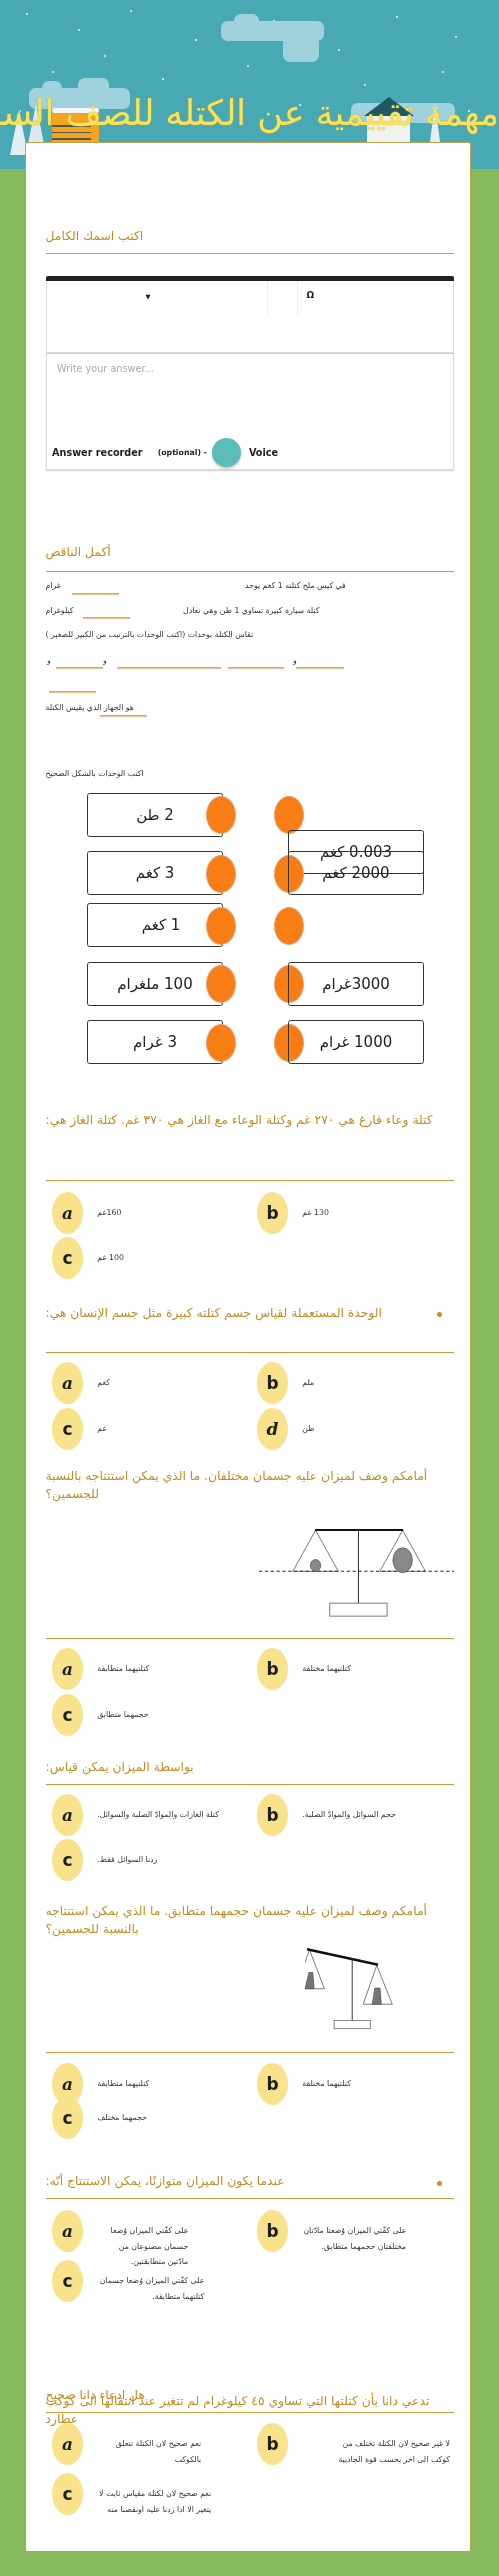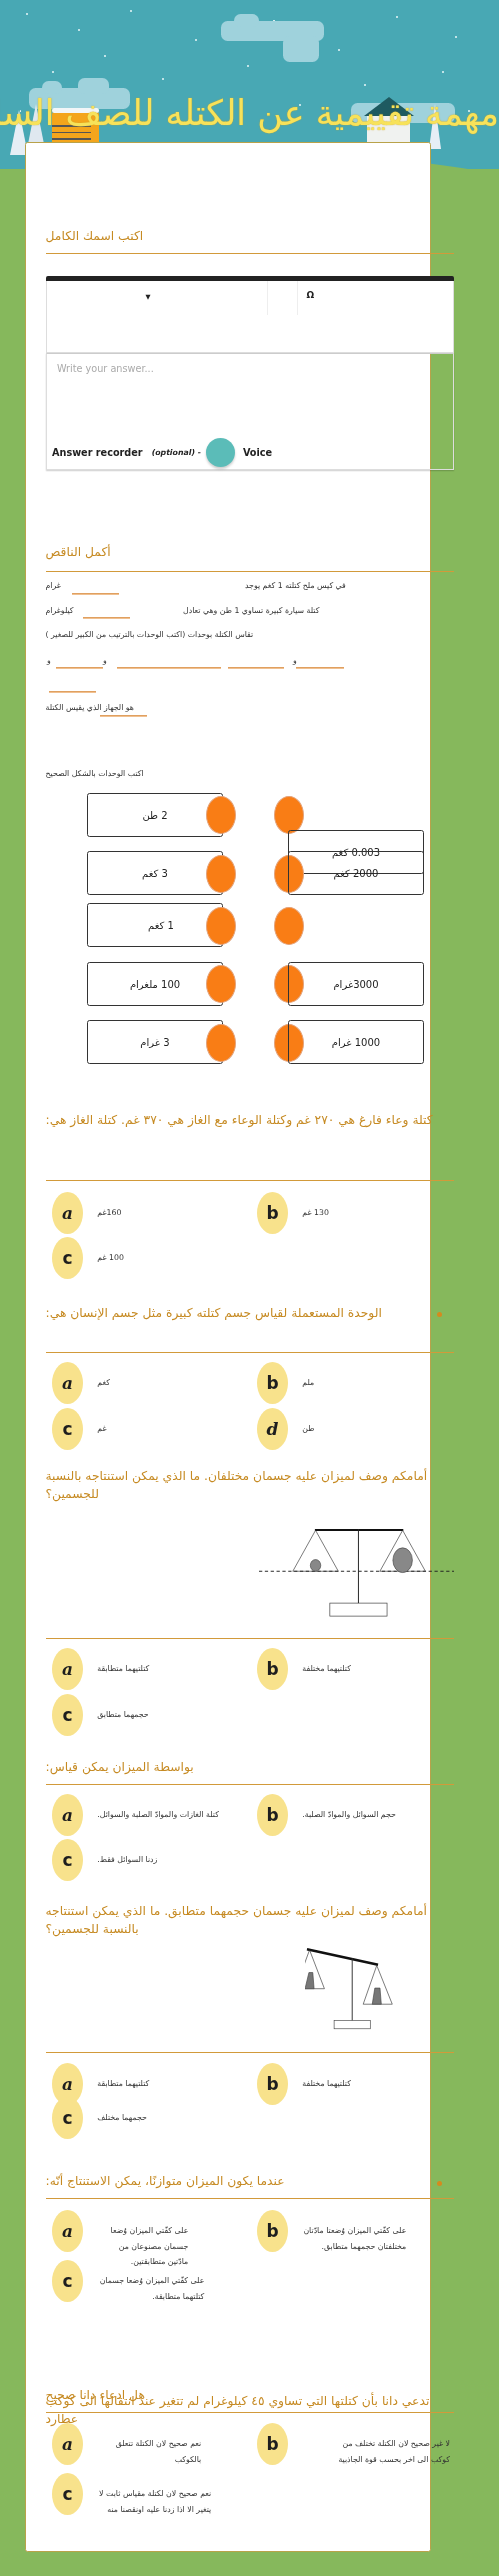--- a/index.html
+++ b/index.html
@@ -8,36 +8,36 @@
   .snow{position:absolute;width:1.9px;height:1.9px;border-radius:50%;background:#e8f6f8;}
   .cloud{position:absolute;background:#9fd2dc;border-radius:6.5px;}
   .hill{position:absolute;left:-26px;top:155px;width:559px;height:78px;background:#86b85c;border-radius:50% 50% 0 0;}
   .title{position:absolute;left:0;top:91px;width:499px;text-align:center;direction:rtl;color:#f7e25a;font-size:35px;line-height:45px;font-family:"DejaVu Sans",sans-serif;text-shadow:0 0 1.3px #c9a21e;white-space:nowrap;}
   .tree{position:absolute;width:0;height:0;border-left:9px solid transparent;border-right:9px solid transparent;border-bottom:45px solid #e6eef5;}
   .bus{position:absolute;left:52px;top:112px;width:47px;height:32.5px;background:#f4a51c;border-radius:2.6px;}
   .bus::before{content:"";position:absolute;left:0;top:-3.9px;width:47px;height:5.2px;background:#f2f6f8;border-radius:2.6px;}
   .bus .stripe{position:absolute;left:0;width:39px;height:1.9px;background:#555;}
   .house{position:absolute;left:367px;top:116px;width:43px;height:27px;background:#f0f2f0;}
   .roof{position:absolute;left:364px;top:97px;width:0;height:0;border-left:25px solid transparent;border-right:25px solid transparent;border-bottom:19.5px solid #1e5a60;}
-  .card{position:absolute;left:25px;top:142px;width:406px;height:2410px;background:#fff;border:0.6px solid #b9a24a;border-radius:2.6px;box-sizing:border-box;}
+  .card{position:absolute;left:25px;top:142px;width:446px;height:2410px;background:#fff;border:0.6px solid #b9a24a;border-radius:2.6px;box-sizing:border-box;}
   .qtitle{position:absolute;left:19.5px;width:408px;direction:rtl;text-align:left;color:#c68a22;font-family:"DejaVu Sans",sans-serif;font-size:12.3px;line-height:18px;unicode-bidi:plaintext;}
   .rule{position:absolute;left:19.5px;width:408px;height:0.6px;background:#d29a3a;}
   .editor{position:absolute;left:19.5px;width:408px;top:133px;box-sizing:border-box;}
   .toolbar-top{height:5.2px;background:#222;border-radius:1.9px 1.9px 0 0;}
   .toolbar{height:71px;border:0.6px solid #ddd;border-top:none;position:relative;background:#fff;}
   .tb-sep{position:absolute;top:0;height:34px;width:0.6px;background:#eee;}
   .tb-caret{position:absolute;left:99px;top:11.7px;font-size:6.5px;color:#222;}
   .tb-omega{position:absolute;left:260px;top:9px;font-size:9px;font-weight:bold;color:#222;}
   .textarea{height:117px;border:0.6px solid #ddd;border-top:1.3px solid #ccc;box-shadow:0 0.6px 1.3px rgba(0,0,0,.2);padding:9px 10.4px;box-sizing:border-box;font-size:9.7px;color:#aaa;font-family:"DejaVu Sans",sans-serif;}
   .recorder{position:absolute;left:26px;top:295px;display:flex;align-items:center;font-weight:bold;font-size:9.7px;color:#222;font-family:"DejaVu Sans",sans-serif;}
-  .recorder .opt{font-size:7.8px;font-weight:bold;margin-left:9px;font-style:italic;}
+  .recorder .opt{font-size:7.8px;font-weight:bold;margin-left:15px;}
   .voice-btn{width:29px;height:29px;border-radius:50%;background:#5bbcb8;margin:0 7.8px 0 5.2px;box-shadow:0 1.9px 2.6px rgba(0,0,0,.2);}
   .fill-line{position:absolute;direction:rtl;font-size:7.8px;color:#333;font-family:"DejaVu Sans",sans-serif;white-space:nowrap;}
   .blank{position:absolute;height:0.6px;background:#e0a060;border-bottom:0.6px solid #f0c090;}
-  .mbox{position:absolute;width:136px;height:44px;border:0.6px solid #333;border-radius:2.6px;box-sizing:border-box;display:flex;align-items:center;justify-content:center;font-size:10px;color:#222;direction:rtl;}
+  .mbox{position:absolute;width:136px;height:44px;border:0.6px solid #333;border-radius:2.6px;box-sizing:border-box;display:flex;align-items:center;justify-content:center;font-size:15px;color:#222;direction:rtl;}
   .dot{position:absolute;width:30px;height:38px;border-radius:50%;background:#f97d15;border:1.3px solid #e3a27a;box-sizing:border-box;}
   .opt-row{position:absolute;display:flex;align-items:flex-start;}
   .badge{width:31px;height:42px;border-radius:50%;background:#f8e28c;display:flex;align-items:center;justify-content:center;font-size:17px;font-weight:bold;color:#1e1e1e;flex-shrink:0;font-family:"DejaVu Sans",sans-serif;}
   .badge.italic{font-style:italic;font-family:"DejaVu Serif",serif;}
   .opt-text{margin-left:14.3px;margin-top:13px;font-size:7.8px;line-height:15.6px;color:#333;direction:rtl;text-align:right;}
   .bullet{position:absolute;width:5.2px;height:5.2px;border-radius:50%;background:#d58a1e;}
   svg{position:absolute;}
 </style>
 </head>
 <body>

